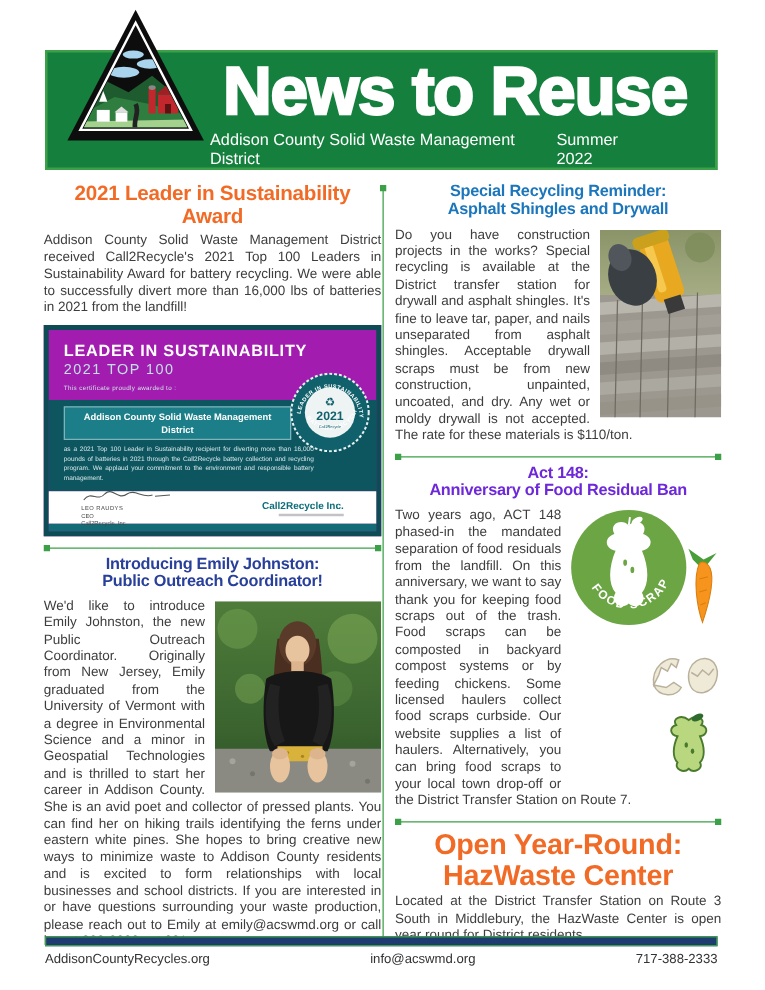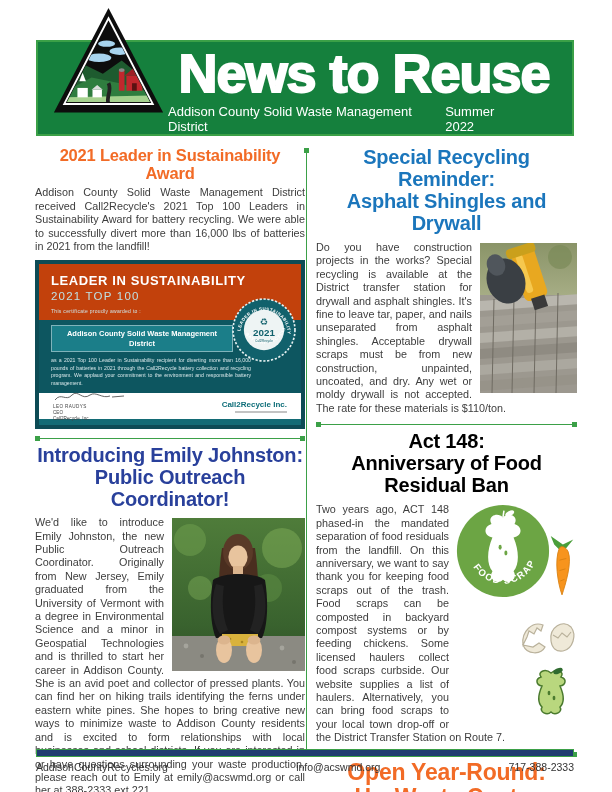--- a/index.html
+++ b/index.html
@@ -41,50 +41,50 @@
   .vdivider::before { top:-3px; } .vdivider::after { bottom:-3px; }
 
   .hdivider { position:relative; height:1px; background:#3ba047; margin:9px 2px 5px 2px; }
   .hdivider::before,.hdivider::after {
     content:""; position:absolute; top:-2px; width:5px; height:5px; background:#3ba047;
   }
   .hdivider::before { left:-2px; } .hdivider::after { right:-2px; }
 
   .h-article {
     font-weight:bold; text-align:center; line-height:1.1; letter-spacing:-0.2px;
-    font-size:20px;
+    font-size:13px;
   }
   .h-orange { color:#f26b26; font-size:16.5px; }
   .h-blue   { color:#1b76bc; }
-  .h-green  { color:#000000; }
+  .h-green  { color:#6d28d9; }
   .h-navy   { color:#29409b; }
   .body-text {
     font-size:10.8px; line-height:13.4px; color:#3d3d3d; text-align:justify;
     margin-top:4px;
   }
   .float-right { float:right; margin:2px 0 3px 8px; }
   .photo { border:0; display:block; }
 
   
   .certificate {
-    margin-top:7px; border:4px solid #0d4b55; background:#c2410c;
+    margin-top:7px; border:4px solid #0d4b55; background:#a21caf;
     position:relative; color:#fff;
   }
   .cert-top { padding:9px 12px 2px 12px; }
   .cert-heading { font-size:13px; font-weight:bold; letter-spacing:0.6px; }
   .cert-subheading { font-size:11.5px; color:#bfe0e3; letter-spacing:1.2px; margin-top:2px; }
   .cert-awarded { font-size:5px; color:#cfe4e6; margin-top:6px; letter-spacing:0.3px; }
   .cert-band { background:#0d5660; margin-top:4px; padding:5px 12px 6px 12px; }
   .cert-recipient {
     width:182px; border:1px solid #7fb3ba; background:#1b7e89;
     font-size:7.5px; font-weight:bold; text-align:center; padding:3px 6px;
     line-height:1.25;
   }
   .cert-citation { width:200px; font-size:5.2px; line-height:1.45; color:#d8e8ea; margin-top:5px; text-align:justify; }
-  .cert-sign { background:#fff; height:26px; display:flex; justify-content:space-between; align-items:center; padding:2px 14px; }
+  .cert-sign { background:#fff; height:26px; display:flex; justify-content:space-between; align-items:center; padding:2px 26px; }
   .sign-block { color:#444; font-size:4.6px; line-height:1.3; }
   .brand-block { text-align:right; }
   .brand-name { color:#0e6e79; font-weight:bold; font-size:8px; }
   .brand-tagline { width:52px; height:2px; background:#c3c3c3; margin:2px 0 0 auto; }
   .cert-bottom { height:6px; background:#136b75; }
   .seal { position:absolute; right:5px; top:34px; width:64px; height:64px; }
 
   
   .para { overflow:visible; }
 

